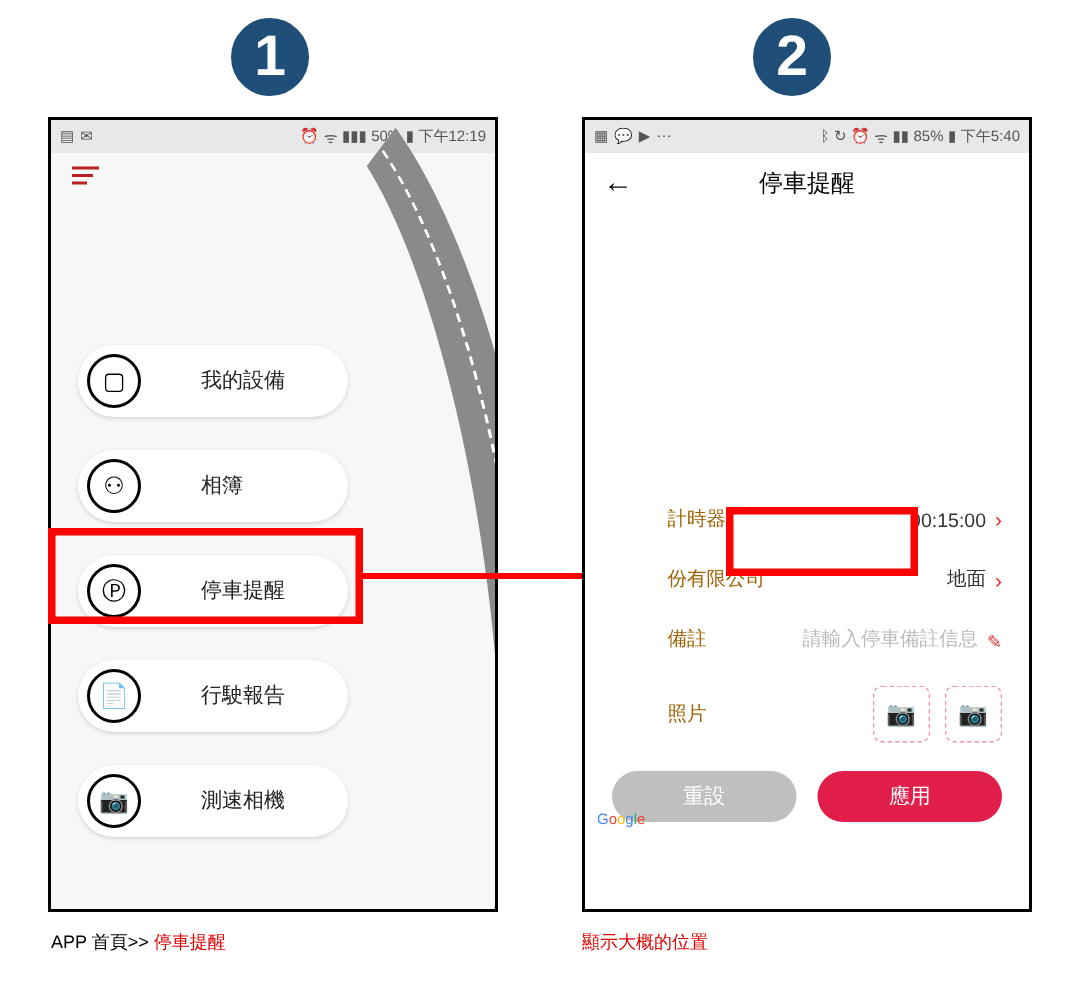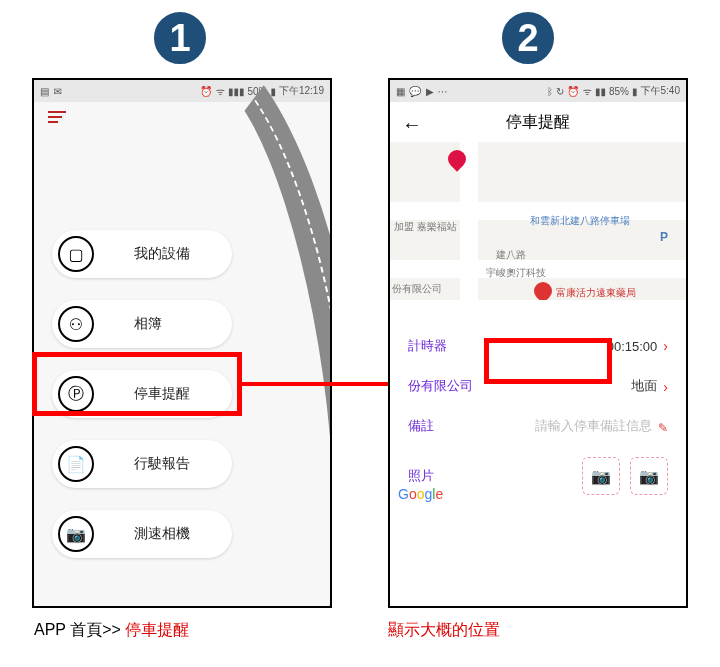--- a/index.html
+++ b/index.html
@@ -100,42 +100,42 @@
     background:#fff; border-radius:6px; padding:8px 14px;
     display:flex; align-items:center; gap:6px; font-size:13px;
     box-shadow:0 2px 6px rgba(0,0,0,.15);
   }
   .target-icon{ width:16px; height:16px; border:2px solid #1e66ff; border-radius:50%; position:relative;}
   .target-icon::after{content:"";position:absolute;inset:3px;background:#1e66ff;border-radius:50%;}
   .info-dot{ width:12px;height:12px;border-radius:50%;background:#d22;color:#fff;font-size:9px;display:flex;align-items:center;justify-content:center;font-style:italic;}
 
   .form { position:absolute; top:220px; left:0; right:0; background:#fff; }
   .row { display:flex; justify-content:space-between; align-items:center; padding:11px 18px; font-size:13px; }
-  .row .k { color:#6d28d9; }
+  .row .k { color:#a16207;margin-left:37px; }
   .row .v { color:#333; display:flex; align-items:flex-end; gap:6px; }
   .chev { color:#e22; font-size:14px; }
   .placeholder { color:#bbb; }
   .pencil { color:#d33; font-size:12px; }
   .photos { display:flex; gap:10px; }
   .photo-slot { width:38px;height:38px;border:1px dashed #e9a;border-radius:6px;display:flex;align-items:center;justify-content:center;color:#e9a;font-size:16px;}
 
   .btn-row{ display:flex; gap:14px; padding:8px 18px; }
   .btn{ flex:1; height:34px; border-radius:17px; display:flex;align-items:center;justify-content:center;font-size:14px; }
   .btn-reset{ background:#bfbfbf; color:#fff; }
   .btn-apply{ background:#e11f4a; color:#fff; }
 
-  .google-badge{ position:absolute; bottom:4px; left:8px; font-size:14px; }
+  .google-badge{ position:absolute; bottom:4px; left:8px; font-size:10px; }
   .google-badge span:nth-child(1){color:#4285F4}
   .google-badge span:nth-child(2){color:#EA4335}
   .google-badge span:nth-child(3){color:#FBBC05}
   .google-badge span:nth-child(4){color:#4285F4}
   .google-badge span:nth-child(5){color:#34A853}
   .google-badge span:nth-child(6){color:#EA4335}
 
-  .caption { position:absolute; font-size:16px; }
+  .caption { position:absolute; font-size:12px; }
   .caption .red { color:#d00; font-weight:500; }
 </style>
 </head>
 <body>
 
 <div class="badge" style="left:150px; top:8px">1</div>
 
 <div class="badge" style="left:498px; top:8px">2</div>
 
 <div class="phone" style="left:32px; top:78px">
@@ -205,40 +205,20 @@
       <span>85%</span>
       <span>▮</span>
       <span>下午5:40</span>
     </div>
   </div>
   <div class="p2-head">
     <span class="back">←</span>
     <span class="p2-title">停車提醒</span>
   </div>
 
-  <div class="map">
-    <div class="map-road-h" style="top:60px"></div>
-    <div class="map-road-h" style="top:118px"></div>
-    <div class="map-road-v" style="left:70px"></div>
-    <span class="pin" style="position:absolute;left:58px;top:8px"></span>
-    <div class="poi" style="left:4px;top:78px">加盟 嘉樂福站</div>
-    <div class="poi blue" style="left:140px;top:72px">和雲新北建八路停車場</div>
-    <div class="p-icon" style="left:270px;top:88px">P</div>
-    <div class="poi" style="left:106px;top:106px">建八路</div>
-    <div class="poi" style="left:96px;top:124px">宇峻奧汀科技</div>
-    <div class="poi" style="left:2px;top:140px">份有限公司</div>
-    <span class="pin" style="position:absolute;left:144px;top:140px;background:#d33"></span>
-    <div class="poi red" style="left:166px;top:144px">富康活力遠東藥局</div>
-
-    <div class="loc-card">
-      <span class="target-icon"></span>
-      <span>停車位置</span>
-      <span class="info-dot">i</span>
-    </div>
-  </div>
 
   <div class="form">
     <div style="height:26px"></div>
     <div class="row">
       <span class="k">計時器</span>
       <span class="v">
           <span>00:15:00</span>
           <span class="chev">›</span>
         </span>
     </div>
@@ -260,20 +240,24 @@
       <span class="k">照片</span>
       <span class="photos">
         <span class="photo-slot">
             <span>📷</span>
           </span>
         <span class="photo-slot">
             <span>📷</span>
           </span>
       </span>
     </div>
+    <div class="btn-row">
+      <div class="btn btn-reset">重設</div>
+      <div class="btn btn-apply">應用</div>
+    </div>
     <div class="google-badge"><span>G</span><span>o</span><span>o</span><span>g</span><span>l</span><span>e</span></div>
   </div>
 </div>
 
 <div class="red-box" style="left:484px; top:338px; width:128px; height:46px;"></div>
 
 <div class="caption" style="left:34px; top:620px">
   <span>APP 首頁&gt;&gt; </span><span class="red">停車提醒</span>
 </div>
 <div class="caption red" style="left:388px; top:620px; color:#d00">顯示大概的位置</div>

